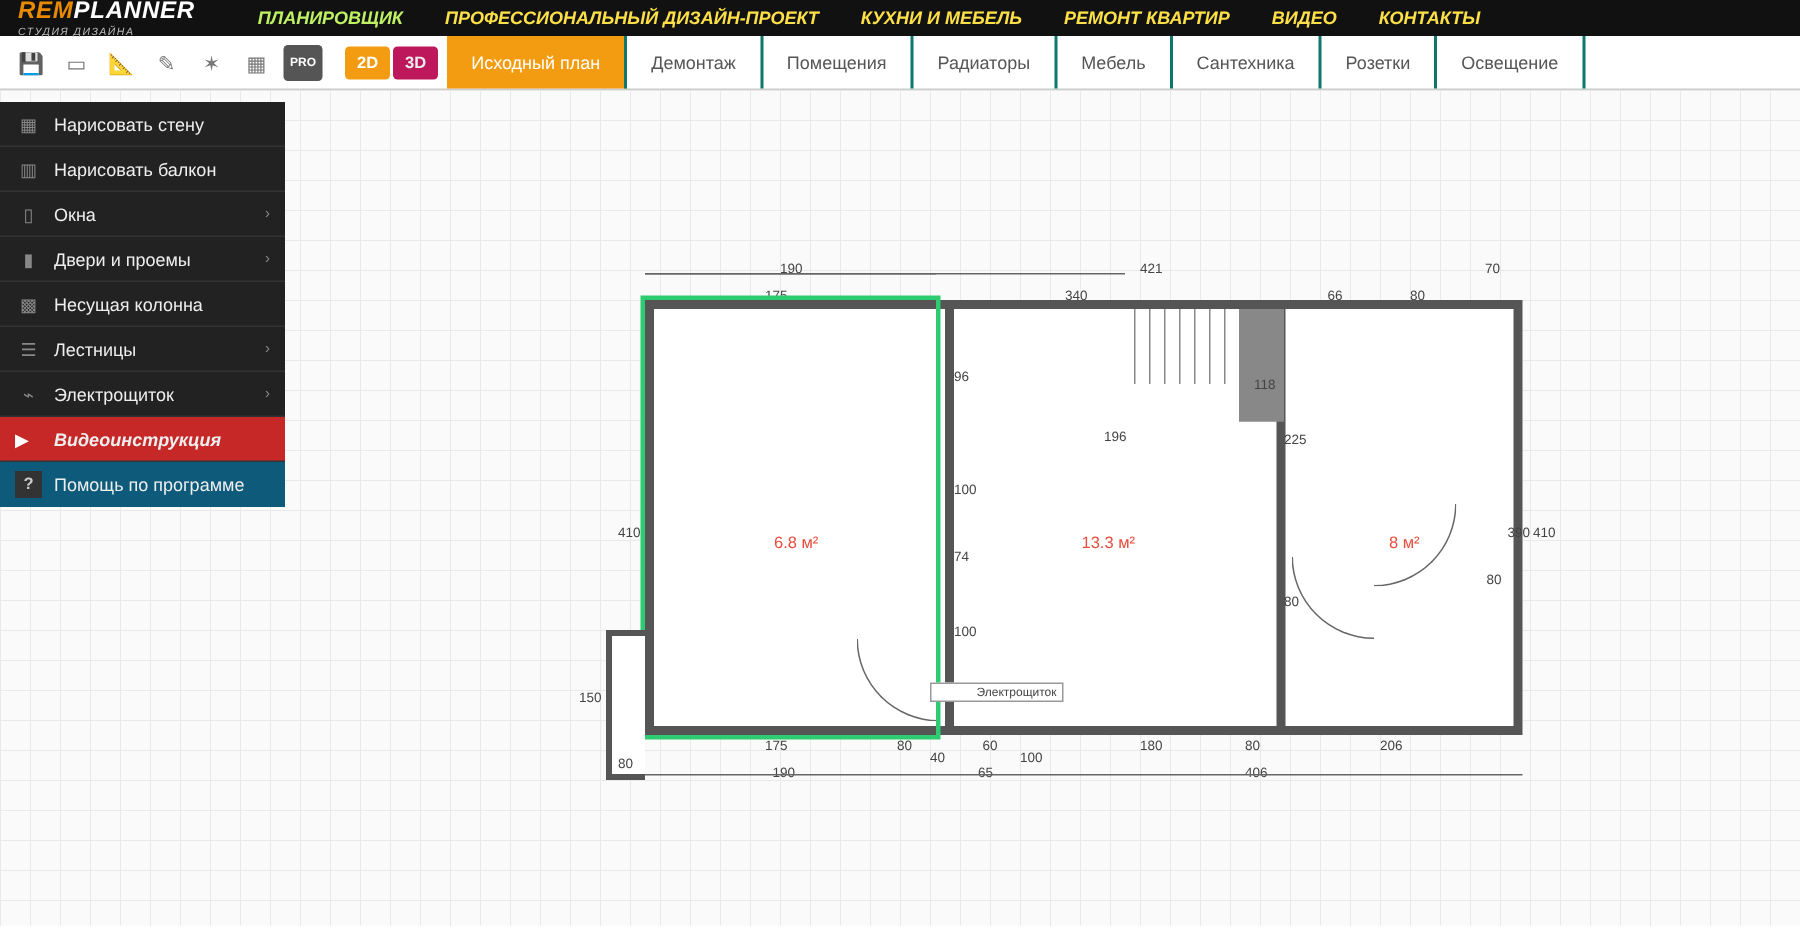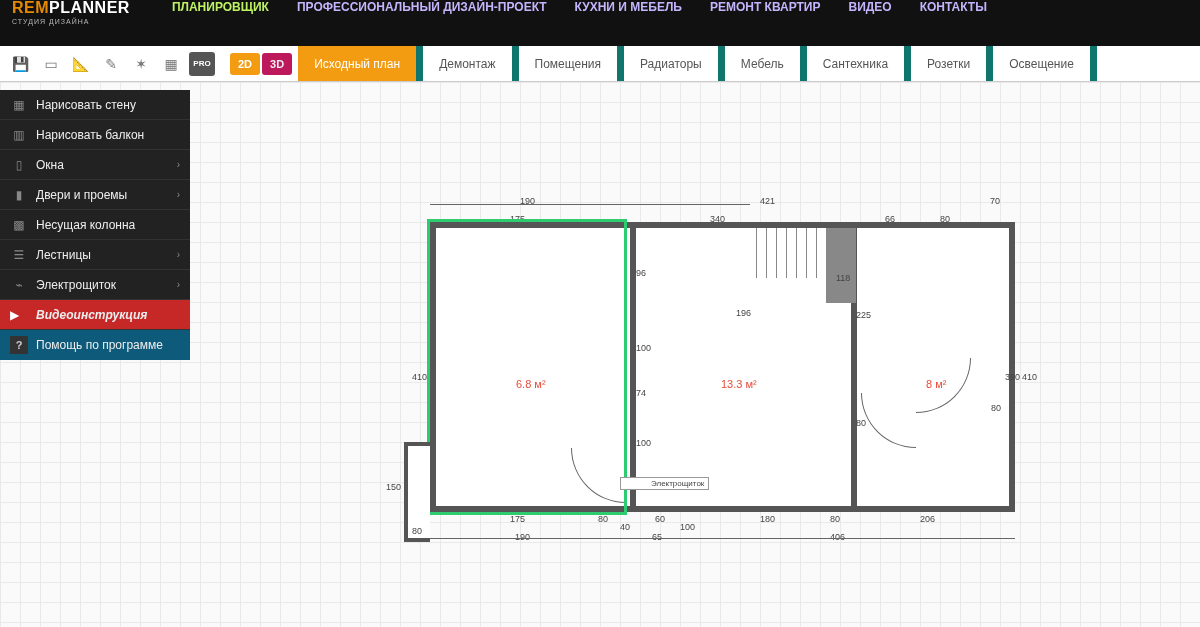--- a/index.html
+++ b/index.html
@@ -1,36 +1,36 @@
 <!DOCTYPE html>
 <html><head>
 <meta charset="utf-8">
 <style>
   * { margin:0; padding:0; box-sizing:border-box; font-family: Arial, Helvetica, sans-serif; }
   body { width:1200px; height:627px; overflow:hidden; background:#fff; }
 
   
-  .topnav { height:46px; background:#111; display:flex; align-items:flex-start; padding:0 12px; color:#fff; }
+  .topnav { height:24px; background:#111; display:flex; align-items:center; padding:0 12px; color:#fff;font-style:italic; }
   .logo { display:flex; flex-direction:column; line-height:1; margin-right:28px; }
   .logo-main { font-weight:700; font-size:16px; letter-spacing:.5px; }
   .logo-main .rem { color:#e88a00; }
   .logo-sub { font-size:7px; color:#bbb; letter-spacing:1px; margin-top:2px; }
-  .topnav a { color:#c4b5fd; text-decoration:none; font-size:12px; font-weight:700; padding:0 14px; display:inline-block; }
+  .topnav a { color:#fde047; text-decoration:none; font-size:12px; font-weight:700; padding:0 14px; display:inline-block; }
   .topnav a.active { color:#bef264; }
 
   
   .toolbar { height:36px; background:#fff; border-bottom:1px solid #ccc; display:flex; align-items:stretch; }
   .tool-icons { display:flex; align-items:center; padding:0 6px; }
   .tool-icons span { width:24px; height:24px; margin:0 3px; display:flex; align-items:center; justify-content:center; color:#777; font-size:14px; }
   .view2d3d { display:flex; align-items:center; margin:0 6px; }
   .viewbtn { height:22px; padding:0 8px; font-size:11px; font-weight:700; border-radius:3px; display:flex; align-items:center; }
   .viewbtn.on { background:#f39c12; color:#fff; }
   .viewbtn.off { background:#be185d; color:#eee; margin-left:2px; }
   .tabs { display:flex; align-items:stretch; flex:1; }
-  .tab { padding:0 16px; display:flex; align-items:center; font-size:12px; color:#555; border-right:7px solid #0f766e; cursor:pointer; }
+  .tab { padding:0 16px; display:flex; align-items:center; font-size:12px; color:#555; border-right:2px solid #0f766e; cursor:pointer; }
   .tab.active { background:#f39c12; color:#fff; font-weight:500; }
 
   
   .workspace { position:relative; height:557px; background:#fafafa;
     background-image:
       linear-gradient(#e9e9e9 1px, transparent 1px),
       linear-gradient(90deg,#e9e9e9 1px, transparent 1px),
       linear-gradient(#d8d8d8 1px, transparent 1px),
       linear-gradient(90deg,#d8d8d8 1px, transparent 1px);
     background-size:20px 20px,20px 20px,100px 100px,100px 100px;

